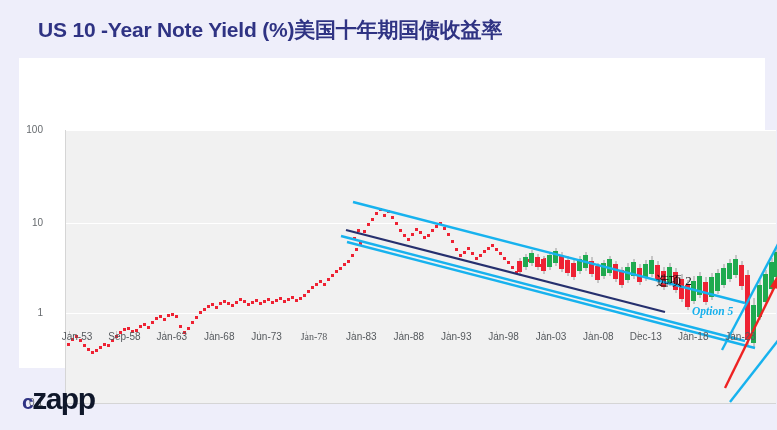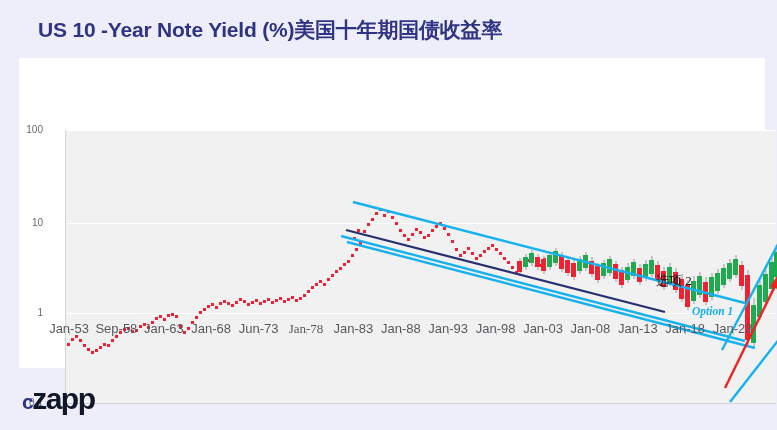--- a/index.html
+++ b/index.html
@@ -36,25 +36,26 @@
     position: absolute;
     right: 722px;
     font-size: 10px;
     color: #666a6e;
     text-align: right;
     width: 40px;
     white-space: nowrap;
   }
   .xlabel {
     position: absolute;
-    top: 263px;
-    font-size: 13px;
+    top: 273px;
+    font-size: 10px;
     color: #55595d;
     transform: translateX(-50%);
     white-space: nowrap;
+    margin-left: 8px;
   }
   .xtick {
     position: absolute;
     top: 273px;
     width: 1px; height: 4px;
     background: #c9c9c9;
   }
   #axis-line {
     position: absolute;
     left: 46px; top: 345px;
@@ -391,24 +392,24 @@
       <div class="xlabel" style="left: 144.8px;">Jan-63</div>
       <div class="xlabel" style="left: 192.2px;">Jan-68</div>
       <div class="xlabel" style="left: 239.6px;">Jun-73</div>
       <div class="xlabel" style="left: 287px; font-family: Liberation Serif, serif;">Jan-78</div>
       <div class="xlabel" style="left: 334.4px;">Jan-83</div>
       <div class="xlabel" style="left: 381.8px;">Jan-88</div>
       <div class="xlabel" style="left: 429.2px;">Jan-93</div>
       <div class="xlabel" style="left: 476.6px;">Jan-98</div>
       <div class="xlabel" style="left: 524px;">Jan-03</div>
       <div class="xlabel" style="left: 571.4px;">Jan-08</div>
-      <div class="xlabel" style="left: 618.8px;">Jan-13</div>
+      <div class="xlabel" style="left: 618.8px;">Dec-13</div>
       <div class="xlabel" style="left: 666.2px;">Jan-18</div>
       <div class="xlabel" style="left: 713.6px;">Jan-23</div>
     </div>
 </div>
 
 <div id="annot-cn">选项 2</div>
-<div id="annot-en">Option 1</div>
+<div id="annot-en">Option 5</div>
 
 <div id="logo">
   <span class="logo-c">c</span><span class="logo-rest">zapp</span>
 </div>
 
 </body></html>

